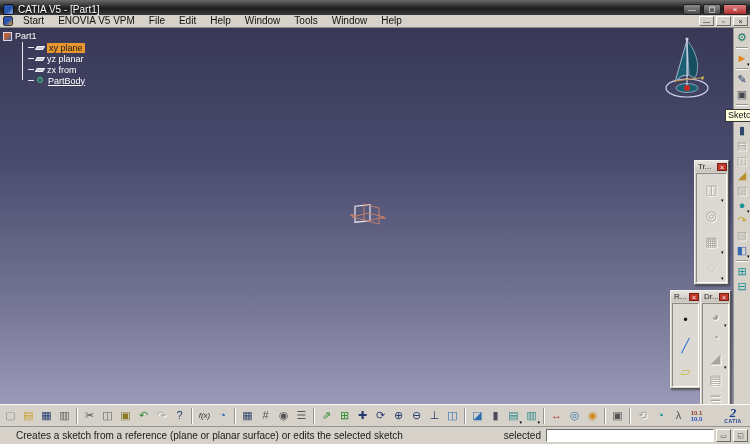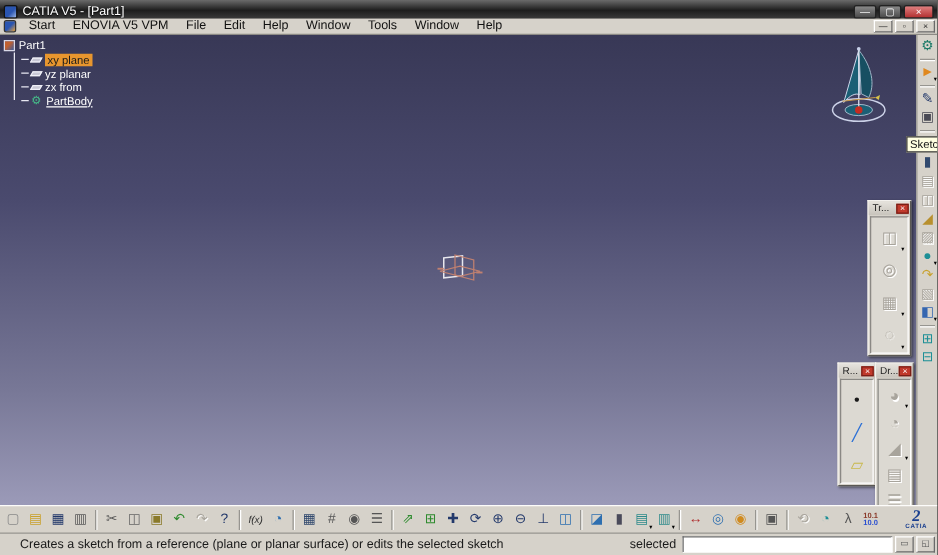--- a/index.html
+++ b/index.html
@@ -30,21 +30,21 @@
 
   
   .viewport{position:absolute;top:28px;left:0;right:17px;bottom:40px;
     background:linear-gradient(#383856,#4a4a6e 35%,#777796 75%,#9b9ab8);overflow:hidden;}
 
   
   .tree{position:absolute;top:2px;left:3px;font-size:9px;color:#fff;}
   .tree-root{display:flex;align-items:center;height:12px;}
   .tree-root-ico{width:9px;height:9px;margin-right:3px;border:1px solid #d8d8e8;
     background:linear-gradient(135deg,#c06030 40%,#3a5da0);}
-  .tree-kids{position:relative;margin-left:8px;}
+  .tree-kids{position:relative;margin-left:19px;}
   .tree-kids .vline{position:absolute;left:0;top:0;bottom:6px;width:1px;background:#e8e8f2;}
   .tree-row{display:flex;align-items:center;height:11px;position:relative;padding-left:6px;}
   .tree-row .dash{width:6px;height:1px;background:#e8e8f2;margin-right:2px;}
   .plane-ico{width:8px;height:4px;background:#c9c9d6;transform:skewX(-30deg);
     border:1px solid #f0f0f8;margin-right:3px;}
   .partbody-ico{width:9px;height:9px;margin-right:3px;color:#45c08a;font-size:9px;line-height:9px;}
   .tree-label{white-space:nowrap;}
   .tree-label.selected{background:#e8962e;color:#1a1a1a;padding:0 2px;}
   .tree-label.underline{text-decoration:underline;}
 

